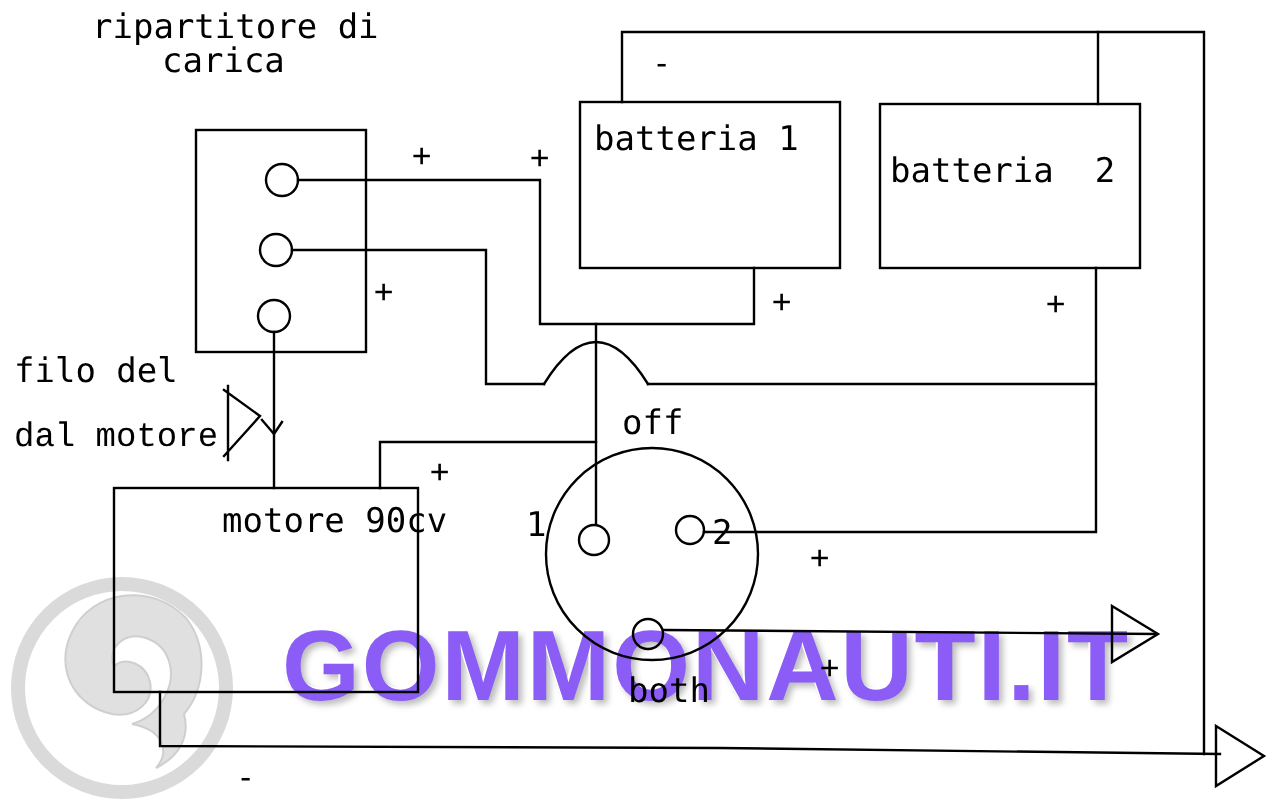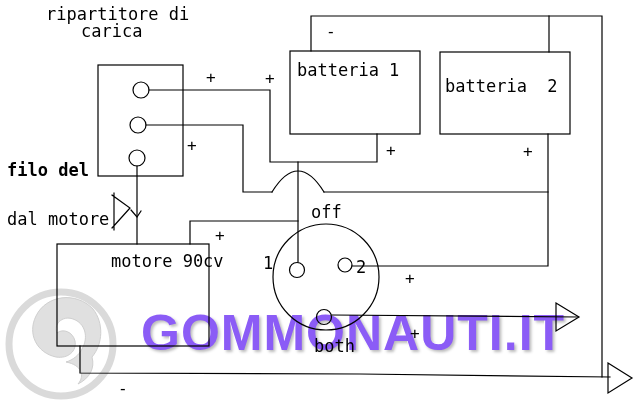--- a/index.html
+++ b/index.html
@@ -72,22 +72,22 @@
     <path d="M608,363 L632,378 L608,393 Z"></path>
     <path d="M112,195 L130,208 L112,228 M114,193 L114,230 M131,210 L137,217 L141,211"></path>
   </svg>
 
   <span class="lbl" style="left:46px;top:6px;">ripartitore di</span>
   <span class="lbl" style="left:46px;top:23px;margin-left:35px;">carica</span>
 
   <span class="lbl" style="left:297px;top:62px;text-align:right;">batteria 1</span>
   <span class="lbl" style="left:445px;top:62px;margin-top:16px;">batteria  2</span>
 
-  <span class="lbl" style="left:7px;top:162px;font-weight:bold;">filo del</span>
-  <span class="lbl" style="left:7px;top:211px;">dal motore</span>
+  <span class="lbl" style="left:7px;top:178px;">filo del</span>
+  <span class="lbl" style="left:7px;top:211px;font-family:Liberation Mono, monospace;">dal motore</span>
 
   <span class="lbl" style="left:63px;top:253px;padding-left:48px;">motore 90cv</span>
 
   <span class="lbl" style="left:311px;top:204px;">off</span>
   <span class="lbl" style="left:263px;top:255px;">1</span>
   <span class="lbl" style="left:356px;top:259px;">2</span>
   <span class="lbl" style="left:314px;top:338px;">both</span>
 
   <span class="lbl sym" style="left:206px;top:70px;">+</span>
   <span class="lbl sym" style="left:265px;top:71px;">+</span>

